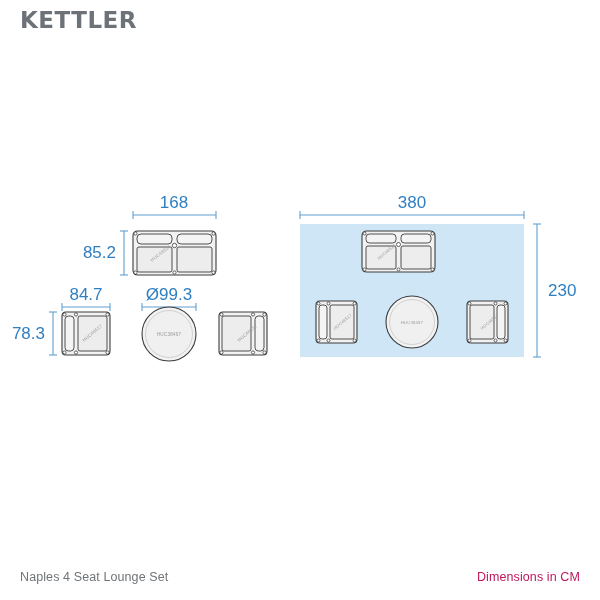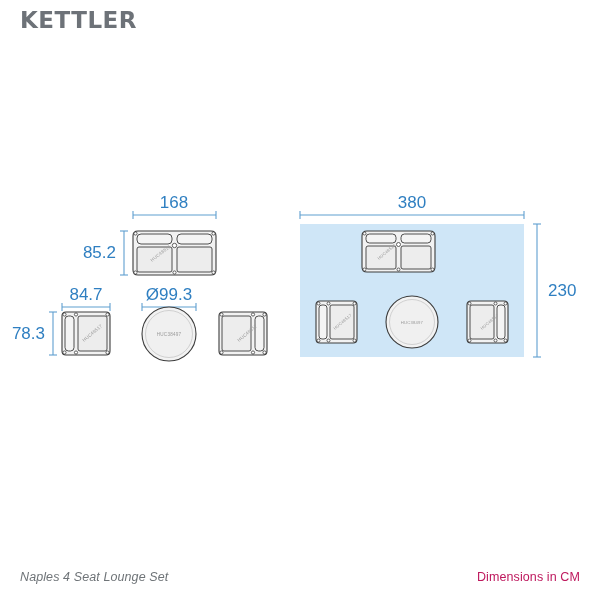--- a/index.html
+++ b/index.html
@@ -38,21 +38,20 @@
     width: 600px;
     height: 600px;
   }
   .footer-left {
     position: absolute;
     left: 20px;
     top: 570px;
     font-size: 12.5px;
     color: #6f7478;
     letter-spacing: 0.1px;
-    font-style: italic;
   }
   .footer-right {
     position: absolute;
     right: 20px;
     top: 570px;
     font-size: 12.5px;
     color: #be185d;
     letter-spacing: 0.1px;
   }
   text {

